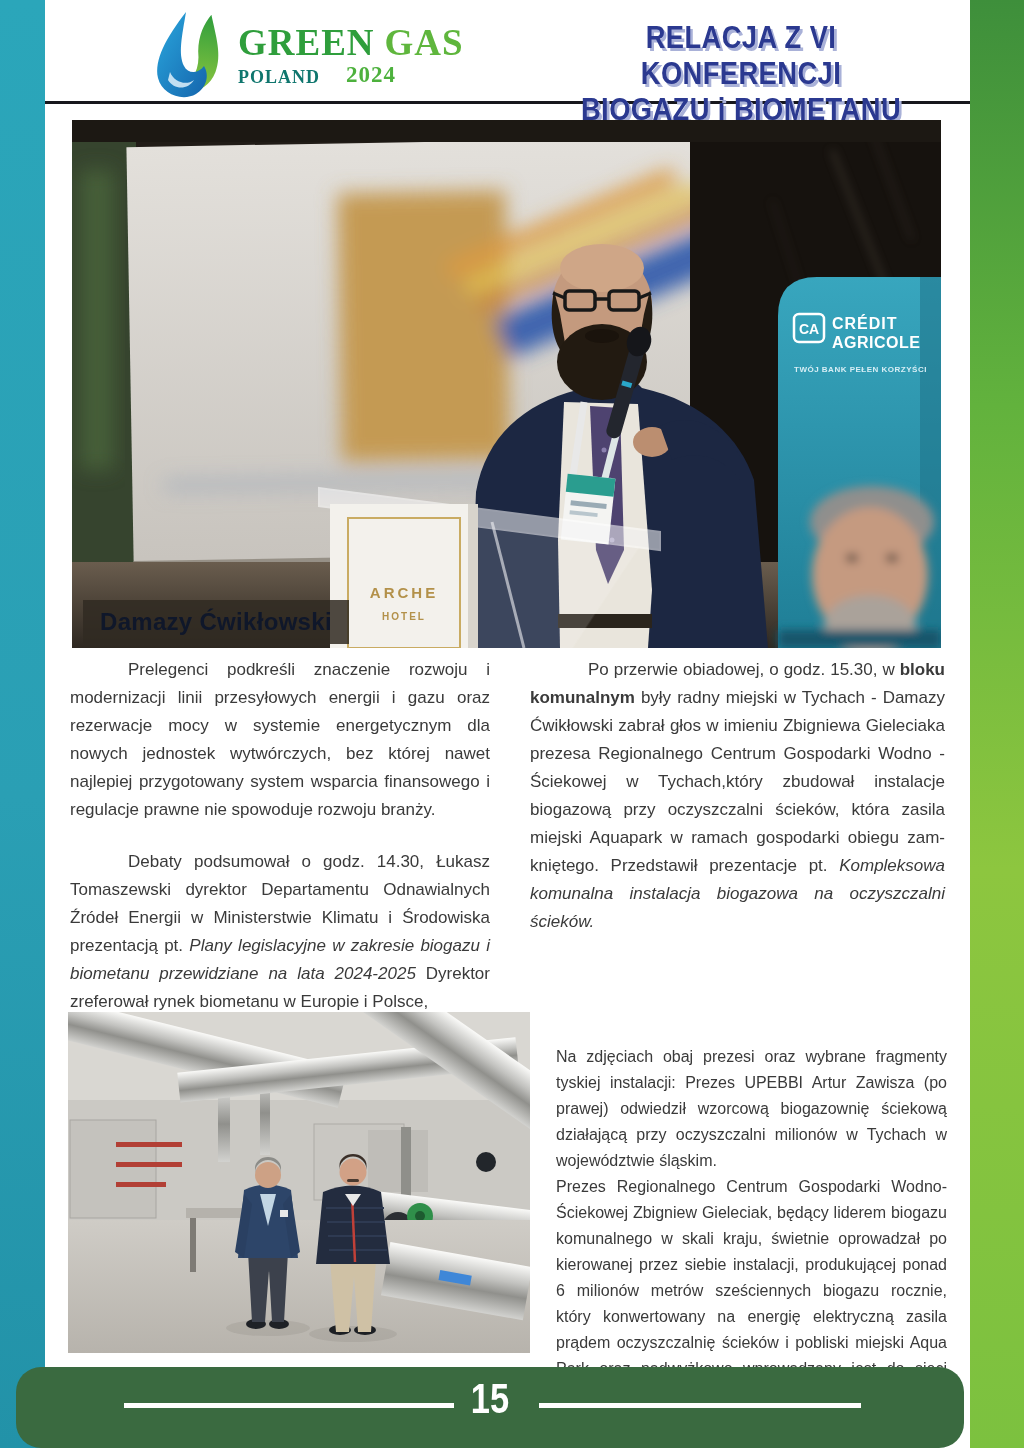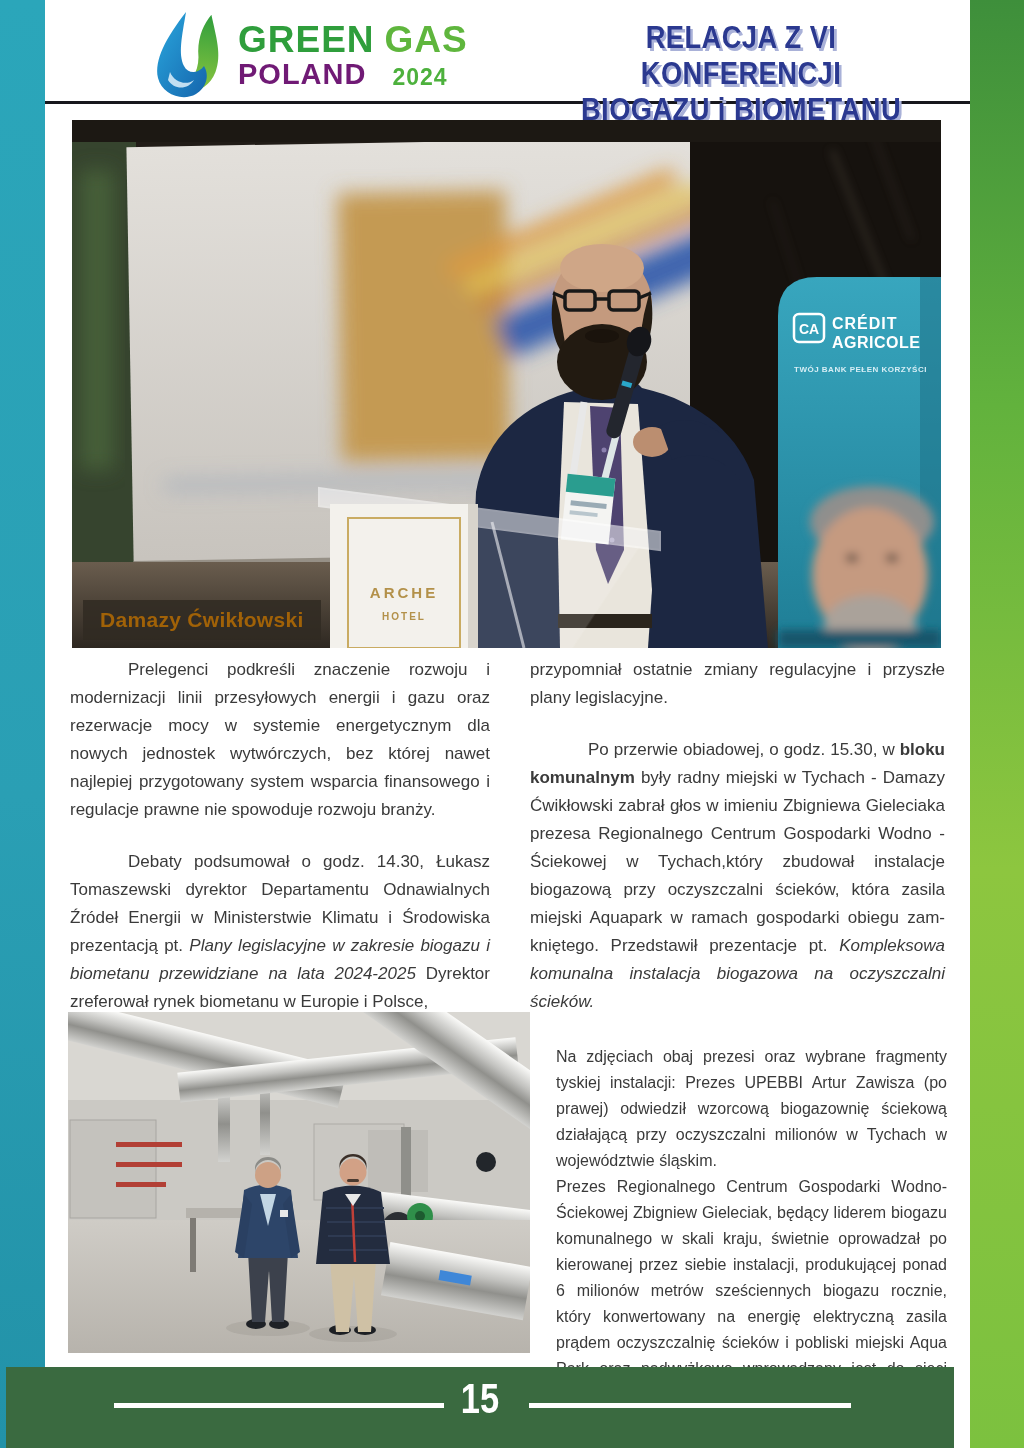--- a/index.html
+++ b/index.html
@@ -11,56 +11,56 @@
   .page { position:relative; width:1024px; height:1448px; background:#fff; overflow:hidden; }
 
   
   .left-bar  { position:absolute; left:0; top:0; width:45px; height:1448px; z-index:1;
                background:linear-gradient(180deg,#2ba6ba 0%,#2a9fb4 55%,#2292a8 100%); }
   .right-bar { position:absolute; right:0; top:0; width:54px; height:1448px; z-index:4;
                background:linear-gradient(180deg,#3e8f3b 0%,#62b23d 28%,#8dc63f 60%,#7cc13f 100%); }
 
   
   .header-rule { position:absolute; left:45px; top:101px; width:925px; height:3px; background:#17171c; z-index:2; }
-  .logo { position:absolute; left:148px; top:8px; height:94px; display:flex; align-items:center; z-index:2; }
+  .logo { position:absolute; left:148px; top:8px; height:94px; display:flex; align-items:center; z-index:2;font-family:Liberation Serif, serif; }
   .logo-text { margin-left:8px; line-height:1; }
   .logo-row1 { font-weight:bold; font-size:37px; letter-spacing:1px; }
   .logo-green { color:#2f9e3c; }
   .logo-gas   { color:#5fb63d; margin-left:10px; }
   .logo-row2 { display:flex; align-items:flex-end; margin-top:2px; }
-  .logo-poland { color:#701a75; font-weight:bold; font-size:29px; letter-spacing:1px; }
+  .logo-poland { color:#0f766e; font-weight:bold; font-size:18px; letter-spacing:1px; }
   .logo-year   { color:#4db13d; font-weight:bold; font-size:23px; margin-left:26px; letter-spacing:1px; }
   .title { position:absolute; left:540px; top:20px; width:402px; text-align:center; z-index:2;
            font-weight:bold; font-size:31px; line-height:36px; color:#2b3990;
            transform:scaleX(0.88); transform-origin:50% 0;
            text-shadow:3px 3px 0 #a9b1d8; letter-spacing:0.5px; }
 
   
   .main-photo { position:absolute; left:72px; top:120px; width:869px; height:672px; overflow:hidden; z-index:2; }
   .main-photo svg { display:block; }
   .caption { position:absolute; left:11px; top:480px; background:rgba(48,42,34,0.85);
-             color:#a16207; font-weight:bold; font-size:21px; padding:8px 17px; letter-spacing:0.3px; }
+             color:#0f172a; font-weight:bold; font-size:24px; padding:8px 17px; letter-spacing:0.3px; }
 
   
   .col { position:absolute; font-size:17px; line-height:28px; color:#3a3a3a; text-align:justify; z-index:2; }
   .col-left  { left:70px;  top:656px; width:420px; }
   .col-right { left:530px; top:656px; width:415px; }
   .col p { margin:0 0 24px 0; }
   .indent { text-indent:58px; }
   .it { font-style:italic;margin-top:32px; }
   .bd { font-weight:bold; }
 
   
   .photo2 { position:absolute; left:68px; top:1012px; width:462px; height:341px; overflow:hidden; z-index:2; }
   .side-text { position:absolute; left:556px; top:1044px; width:391px; z-index:2;
                font-size:16px; line-height:26px; color:#3a3a3a; text-align:justify; }
   .side-text p { margin:0; }
 
   
-  .footer-band { position:absolute; left:6px; top:1367px; width:948px; height:81px; background:#3a6a40; z-index:3; }
+  .footer-band { position:absolute; left:16px; top:1367px; width:948px; height:81px; background:#3a6a40; z-index:3;border-radius:25px; }
   .footer-line { position:absolute; top:36px; height:5px; background:#ffffff; }
   .fl-left  { left:108px; width:330px; }
   .fl-right { left:523px; width:322px; }
   .page-num { position:absolute; left:0; right:0; top:8px; text-align:center; color:#fff;
               font-weight:bold; font-size:42px; transform:scaleX(0.82); }
 </style>
 </head>
 <body>
 
 <div class="page">
@@ -226,21 +226,20 @@
       <span>Damazy Ćwikłowski</span>
     </div>
   </div>
 
   <div class="col col-left">
     <p class="indent">Prelegenci podkreśli znaczenie rozwoju i modernizacji linii przesyłowych energii i gazu oraz rezerwacje mocy w systemie energetycznym dla nowych jednostek wytwórczych, bez której nawet najlepiej przygotowany system wsparcia finansowego i regulacje prawne nie spowoduje rozwoju branży.</p>
     <p class="indent"><span>Debaty podsumował o godz. 14.30, Łukasz Tomaszewski dyrektor Departamentu Odnawialnych Źródeł Energii w Ministerstwie Klimatu i Środowiska prezentacją pt. </span><span class="it">Plany legislacyjne w zakresie biogazu i biometanu przewidziane na lata 2024-2025</span><span> Dyrektor zreferował rynek biometanu w Europie i Polsce,</span></p>
   </div>
 
   <div class="col col-right">
-    <p>przypomniał ostatnie zmiany regulacyjne i przyszłe plany legislacyjne.</p>
     <p class="indent"><span>Po przerwie obiadowej, o godz. 15.30, w </span><span class="bd">bloku komunalnym</span><span> były radny miejski w Tychach - Damazy Ćwikłowski zabrał głos w imieniu Zbigniewa Gieleciaka prezesa Regionalnego Centrum Gospodarki Wodno - Ściekowej w Tychach,który zbudował instalacje biogazową przy oczyszczalni ścieków, która zasila miejski Aquapark w ramach gospodarki obiegu zam­kniętego. Przedstawił prezentacje pt. </span><span class="it">Kompleksowa komunalna instalacja biogazowa na oczyszczalni ścieków.</span></p>
   </div>
 
   <div class="photo2">
     <svg width="462" height="341" viewBox="0 0 462 341">
       <defs>
         <linearGradient id="met" x1="0" y1="0" x2="0" y2="1">
           <stop offset="0" stop-color="#fafaf8"></stop>
             <stop offset="0.35" stop-color="#c2c2bf"></stop>
           <stop offset="0.6" stop-color="#90908c"></stop>

